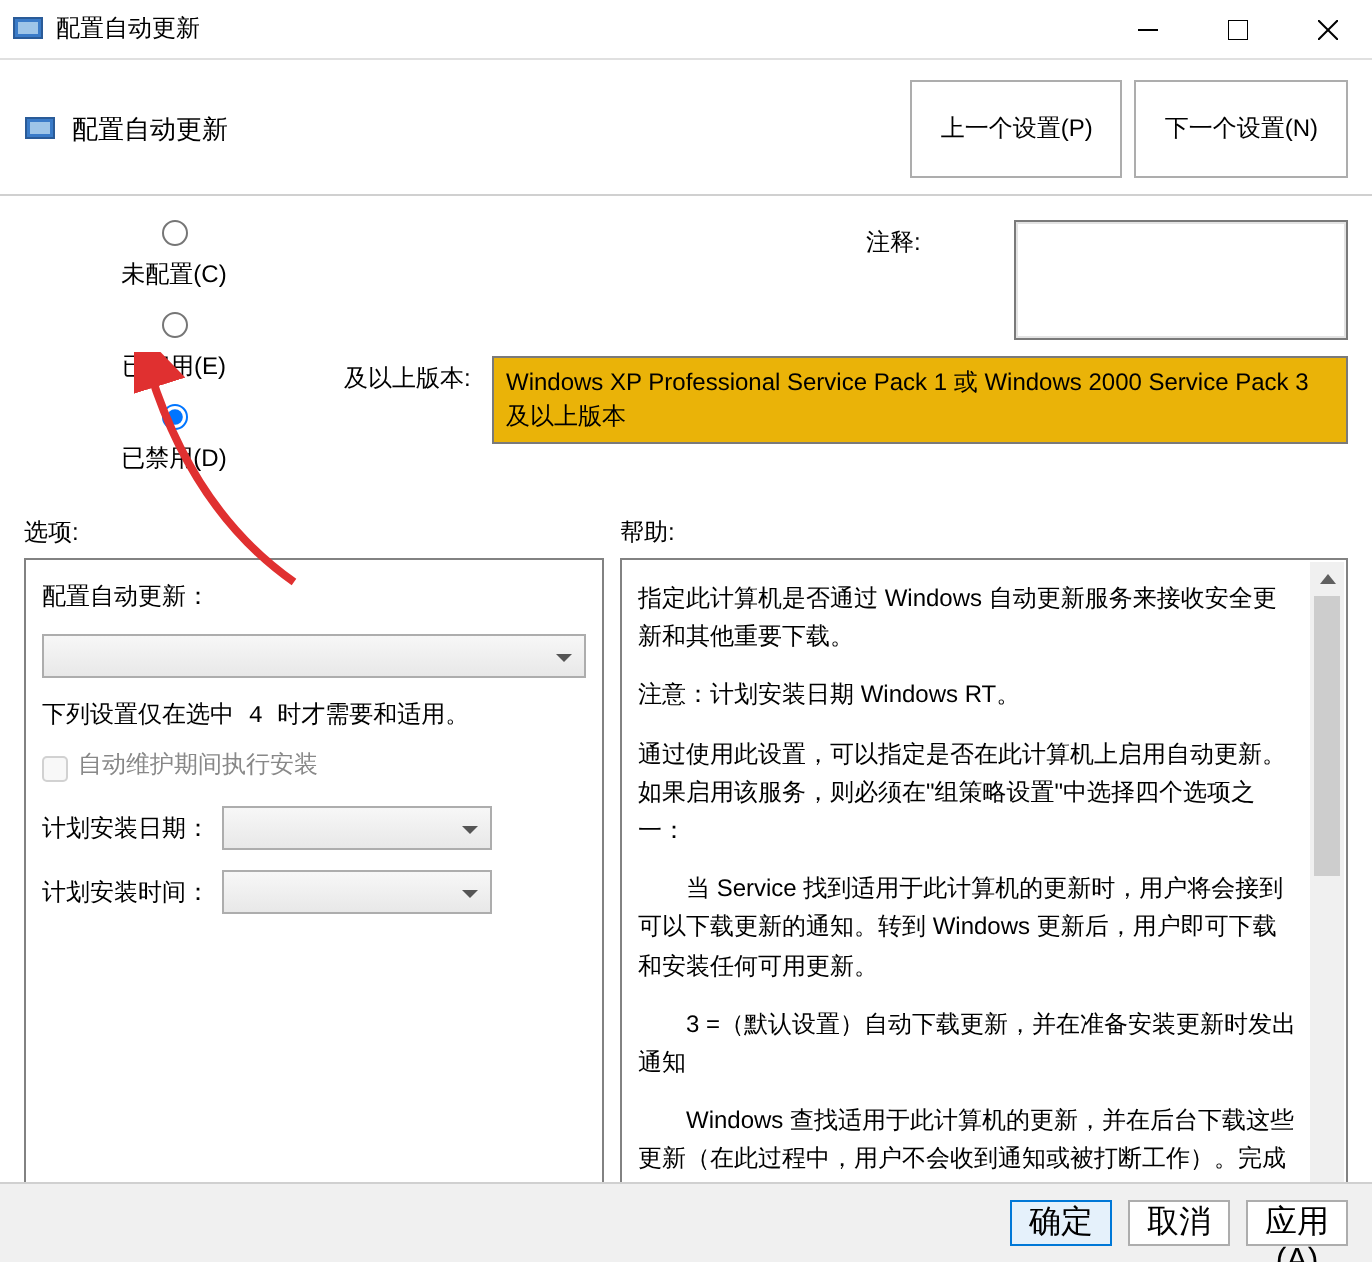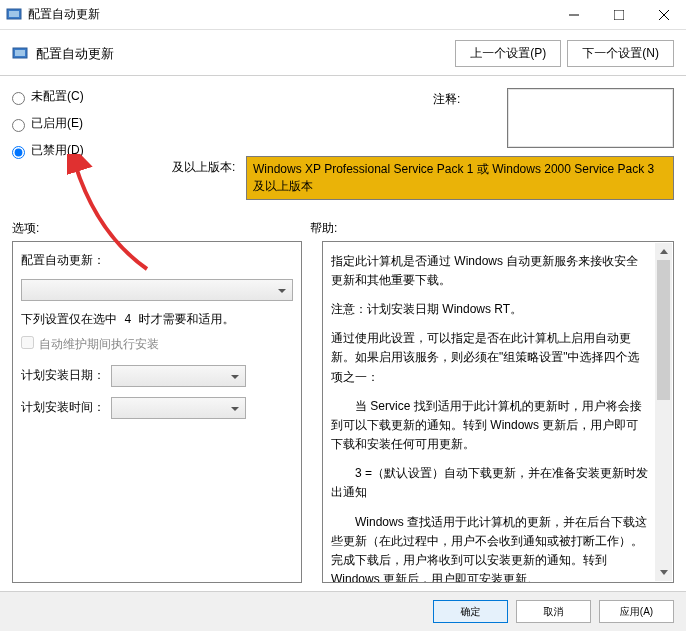--- a/index.html
+++ b/index.html
@@ -10,60 +10,60 @@
 .titlebar-title { flex: 1; font-size: 12px; }
 .titlebar-controls { display: flex; }
 .titlebar-btn { width: 45px; height: 30px; display: flex; align-items: center; justify-content: center; }
 .titlebar-btn svg { width: 10px; height: 10px; }
 
 .header { display: flex; align-items: center; padding: 10px 12px 8px; border-bottom: 1px solid #d0d0d0; }
 .header-left { display: flex; align-items: center; gap: 8px; flex: 1; }
 .header-icon { width: 16px; height: 16px; }
 .header-title { font-size: 13px; }
 .header-nav { display: flex; gap: 6px; }
-.nav-btn { background: #fff; border: 1px solid #adadad; padding: 4px 14px; font-size: 12px; font-family: inherit; }
+.nav-btn { background: #fff; border: 1px solid #adadad; padding: 15px 14px; font-size: 12px; font-family: inherit; }
 
 .content { display: flex; padding: 12px; gap: 10px; }
 .left-col { width: 150px; position: relative; }
 .radio-group { display: flex; flex-direction: column; gap: 10px; }
-.radio-item { display: flex; align-items: flex-end; gap: 6px; }
+.radio-item { display: flex; align-items: center; gap: 6px; flex-direction: column; }
 .radio-item input { width: 13px; height: 13px; }
 .radio-item label { font-size: 12px; }
 
 .arrow { position: absolute; top: 66px; left: 55px; pointer-events: none; }
 
 .right-col { flex: 1; display: flex; flex-direction: column; gap: 8px; align-items: flex-end; }
 .field-row { display: flex; gap: 6px; }
 .field-label { width: 68px; font-size: 12px; padding-top: 3px; }
 .field-text { flex: 1; background: #fff; border: 1px solid #7a7a7a; box-shadow: inset 0 0 0 1px #e3e3e3; min-height: 60px; padding: 3px 5px; resize: none; font-family: inherit; font-size: 12px; }
 .platform-text { flex: 1; background: #eab308; border: 1px solid #7a7a7a; padding: 4px 6px; font-size: 12px; line-height: 1.4; }
 
 .labels-row { display: flex; padding: 8px 12px 4px; }
 .labels-row .opt { width: 298px; }
 .labels-row .hlp { flex: 1; }
 
-.panes { display: flex; padding: 0 12px 10px; gap: 20px; height: 352px; }
+.panes { display: flex; padding: 0 12px 10px; gap: 8px; height: 352px; }
 .pane { border: 1px solid #828282; background: #fff; padding: 10px 8px; overflow-y: auto; font-size: 12px; }
 .pane-left { width: 290px; }
 .pane-right { flex: 1; line-height: 1.6; position: relative; }
 .pane-right p { margin-bottom: 10px; text-indent: 2em; }
 .pane-right p.noindent { text-indent: 0; }
 
 .opt-row { display: flex; align-items: center; gap: 6px; margin-bottom: 10px; }
 .opt-label { font-size: 12px; }
 .combo { flex: 1; height: 22px; background: linear-gradient(#f7f7f7,#e8e8e8); border: 1px solid #adadad; }
 .combo-small { width: 135px; height: 22px; background: linear-gradient(#f7f7f7,#e8e8e8); border: 1px solid #adadad; position: relative; }
 .combo-small::after, .combo::after { content: ""; position: absolute; right: 6px; top: 9px; border-left: 4px solid transparent; border-right: 4px solid transparent; border-top: 4px solid #555; }
 .combo, .combo-small { position: relative; }
 .note { font-size: 12px; margin: 8px 0; font-family: Liberation Mono, monospace; }
-.check-row { display: flex; align-items: flex-start; gap: 5px; color: #888; margin-bottom: 12px; }
+.check-row { display: flex; align-items: flex-end; gap: 5px; color: #888; margin-bottom: 12px; }
 .check-row input { width: 13px; height: 13px; }
 
 .footer { position: absolute; bottom: 0; left: 0; right: 0; border-top: 1px solid #d0d0d0; padding: 8px 12px; display: flex; justify-content: flex-end; gap: 8px; background: #f0f0f0; }
-.footer button { width: 75px; height: 23px; background: #fff; border: 1px solid #adadad; font-size: 10px; font-family: inherit; }
+.footer button { width: 51px; height: 23px; background: #fff; border: 1px solid #adadad; font-size: 16px; font-family: inherit; }
 .footer button.primary { border: 1px solid #0078d7; background: #e5f1fb; }
 
 .scroll-indicator { position: absolute; right: 1px; top: 1px; bottom: 1px; width: 17px; background: #f0f0f0; }
 .scroll-thumb { position: absolute; left: 2px; right: 2px; top: 17px; height: 140px; background: #cdcdcd; }
 .scroll-arrow { position: absolute; left: 0; right: 0; height: 17px; display: flex; align-items: center; justify-content: center; }
 .scroll-arrow.up { top: 0; }
 .scroll-arrow.down { bottom: 0; }
 .pane-right-inner { padding-right: 16px; }
 </style>
 </head>

